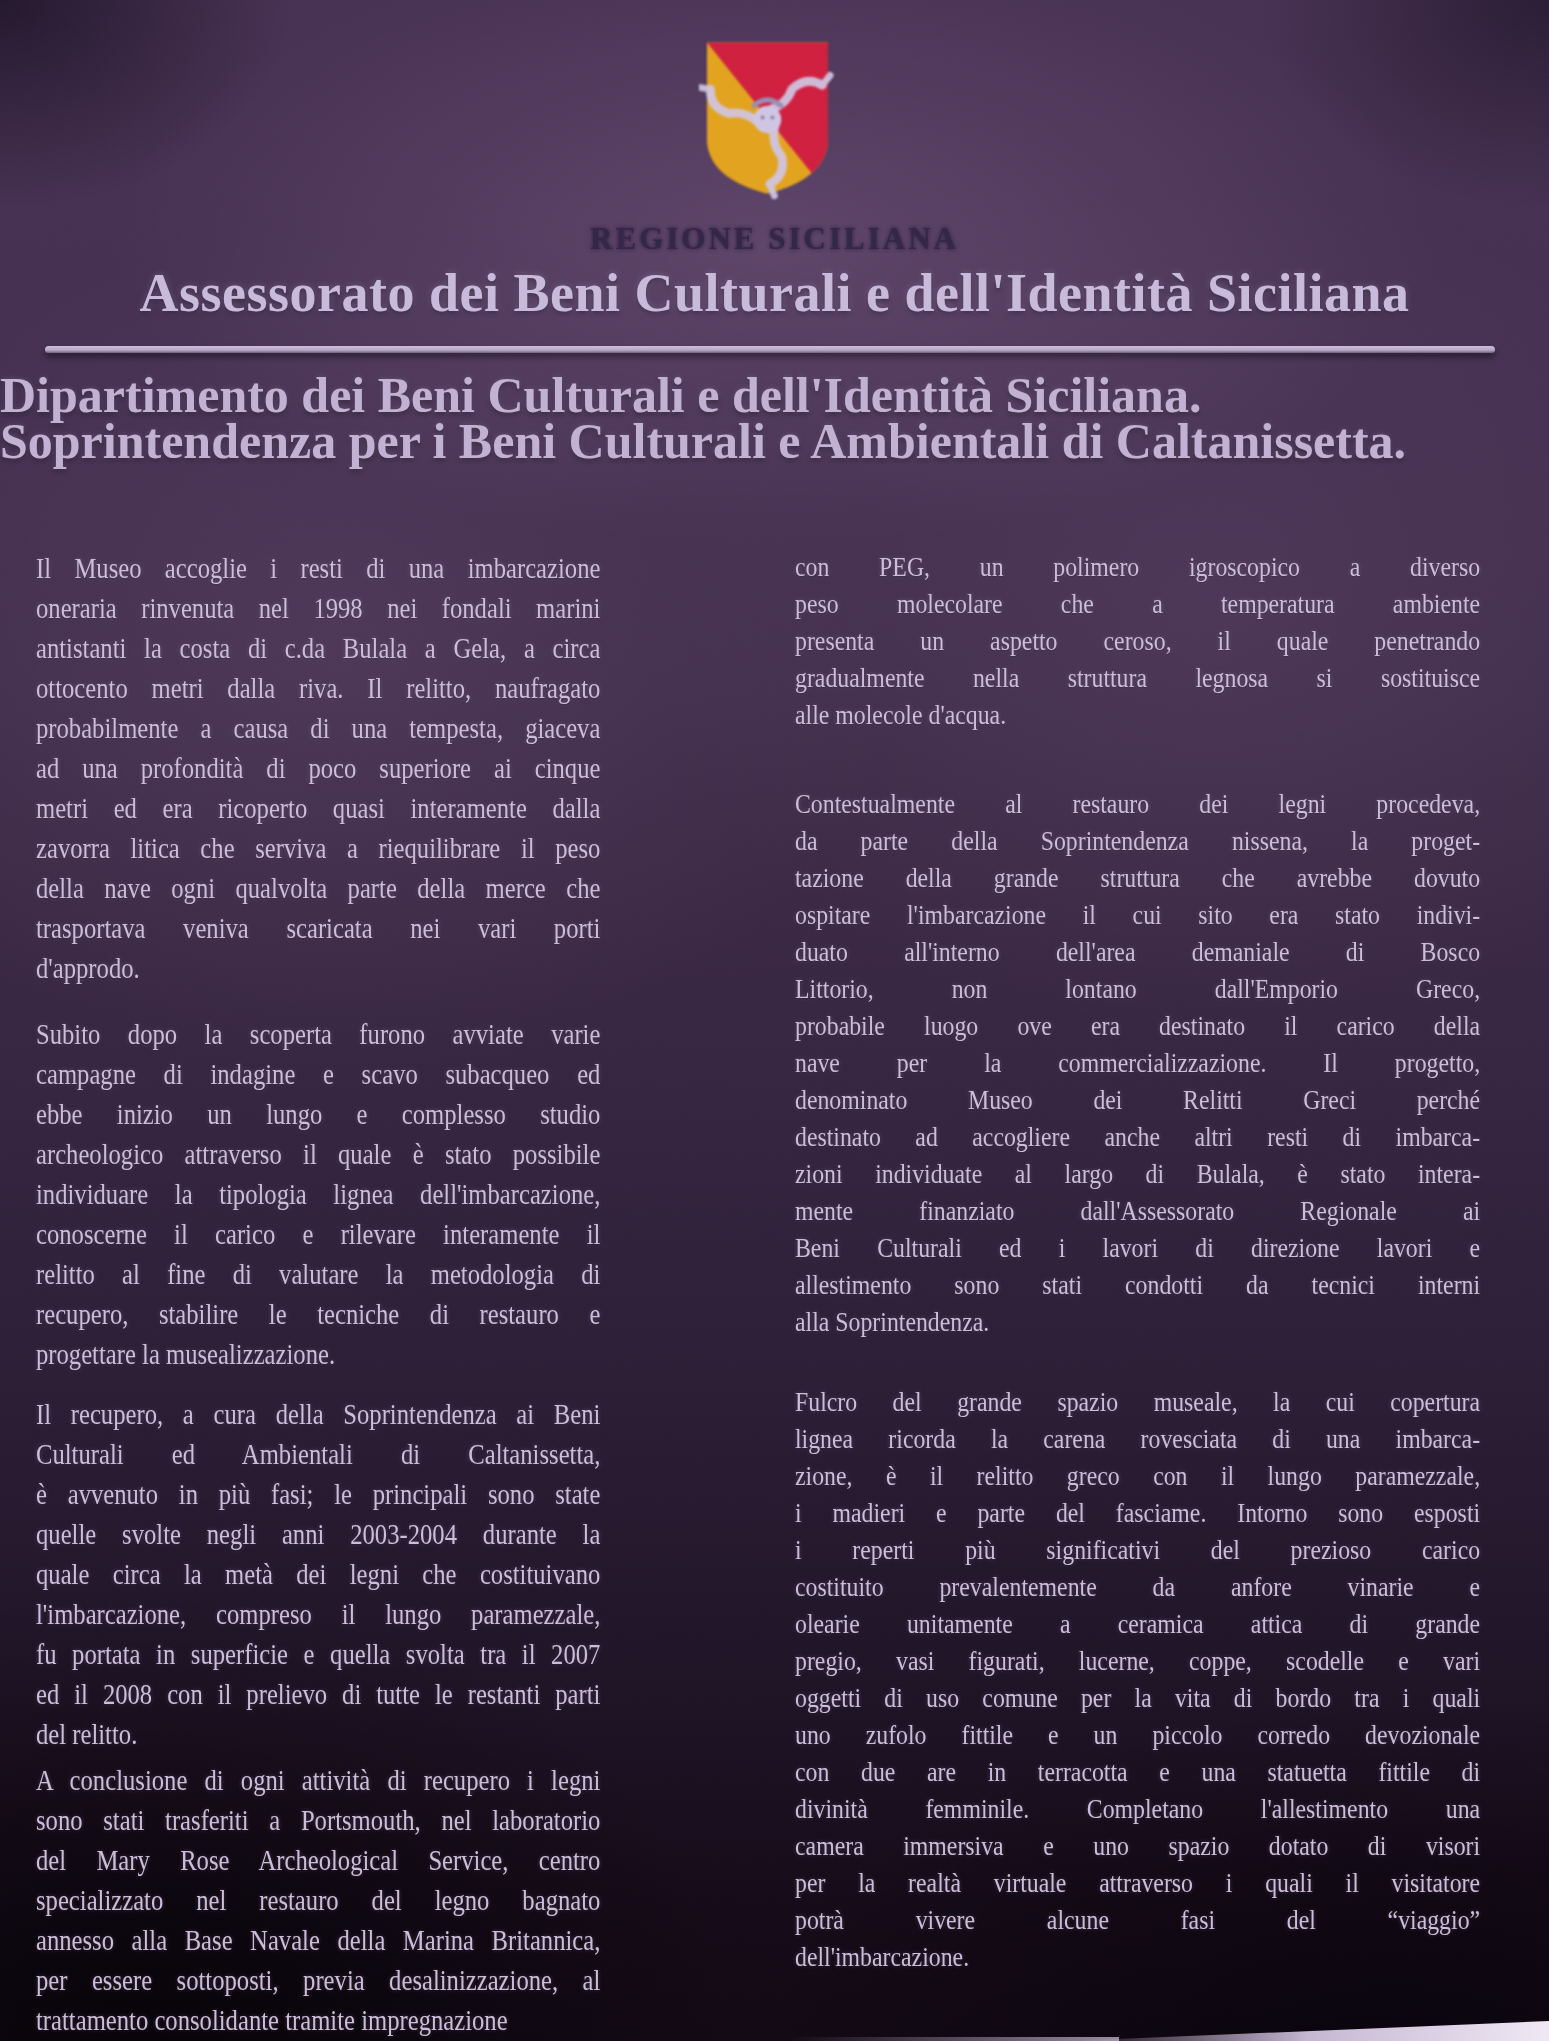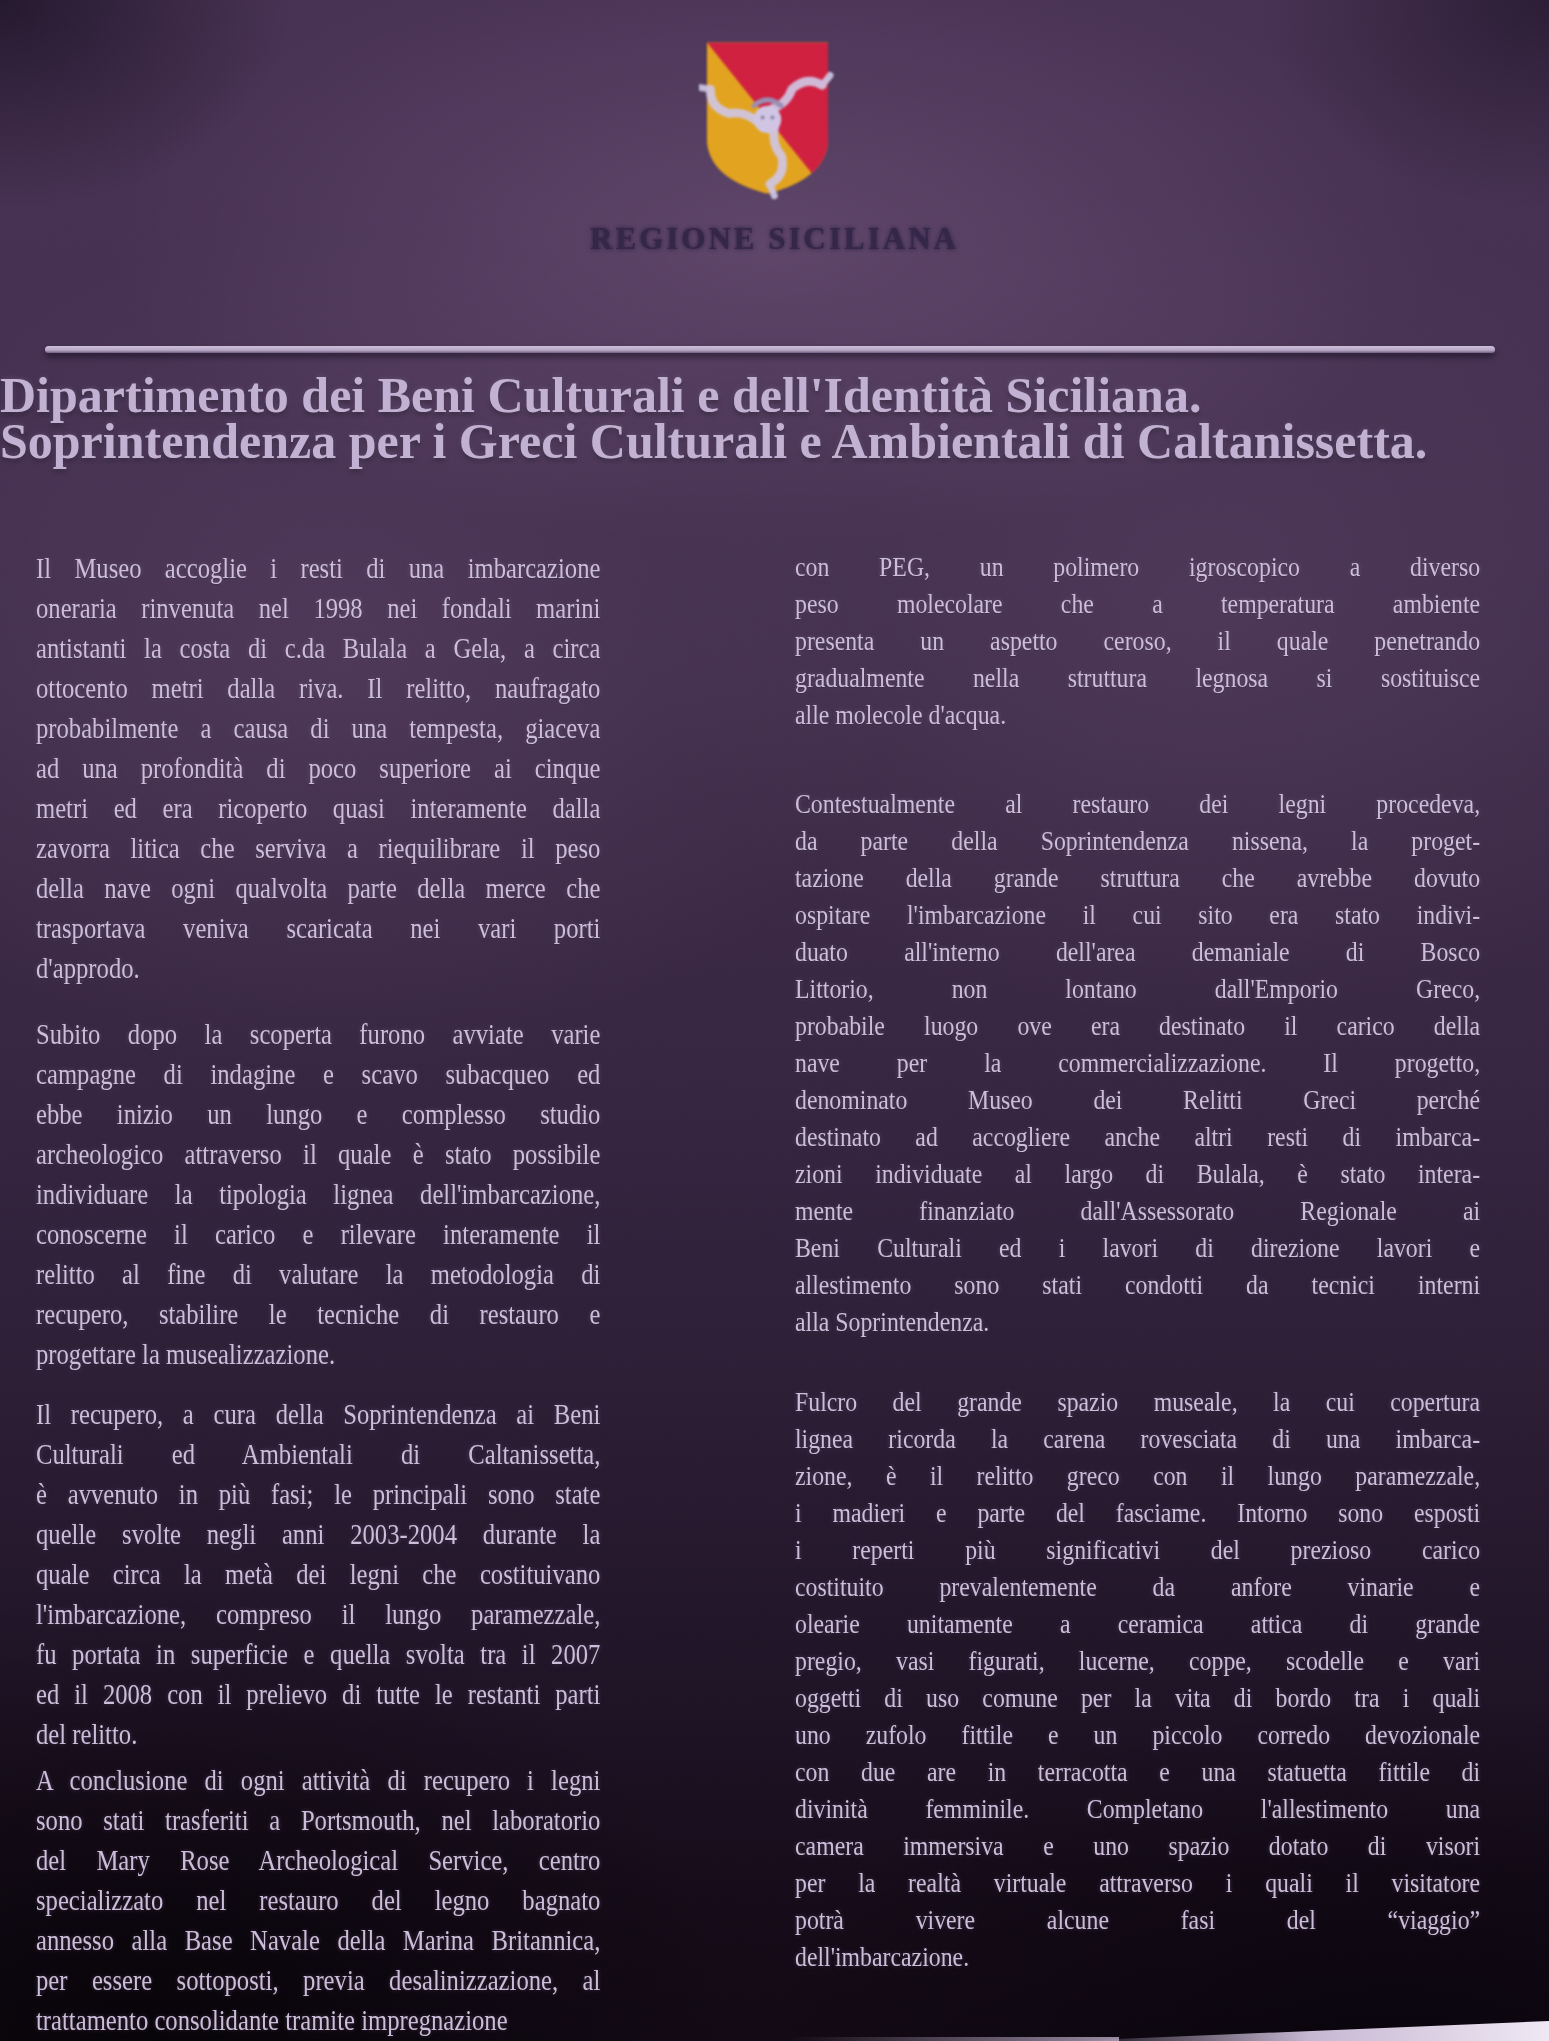--- a/index.html
+++ b/index.html
@@ -149,25 +149,26 @@
       <use href="#tleg" xlink:href="#tleg" transform="rotate(240)"></use>
     </g>
     <path d="M56 70 Q70 58 84 70" stroke="#9a8db4" stroke-width="5" fill="none" stroke-linecap="round"></path>
     <circle cx="70" cy="84" r="14" fill="#d0c6e4"></circle>
     <circle cx="65" cy="82" r="2" fill="#8f82a8"></circle>
     <circle cx="75" cy="82" r="2" fill="#8f82a8"></circle>
   </svg>
 
   <div class="region-label">REGIONE SICILIANA</div>
 
+  <h1 class="title">Assessorato dei Beni Culturali e dell'Identità Siciliana</h1>
 
   <div class="rule"></div>
 
   <div class="subtitle s1">Dipartimento dei Beni Culturali e dell'Identità Siciliana.</div>
-  <div class="subtitle s2">Soprintendenza per i Greci Culturali e Ambientali di Caltanissetta.</div>
+  <div class="subtitle s2">Soprintendenza per i Beni Culturali e Ambientali di Caltanissetta.</div>
 
   <section class="col left">
       <div class="para">
         <div class="tline">Il Museo accoglie i resti di una imbarcazione</div>
         <div class="tline">oneraria rinvenuta nel 1998 nei fondali marini</div>
         <div class="tline">antistanti la costa di c.da Bulala a Gela, a circa</div>
         <div class="tline">ottocento metri dalla riva. Il relitto, naufragato</div>
         <div class="tline">probabilmente a causa di una tempesta, giaceva</div>
         <div class="tline">ad una profondità di poco superiore ai cinque</div>
         <div class="tline">metri ed era ricoperto quasi interamente dalla</div>

